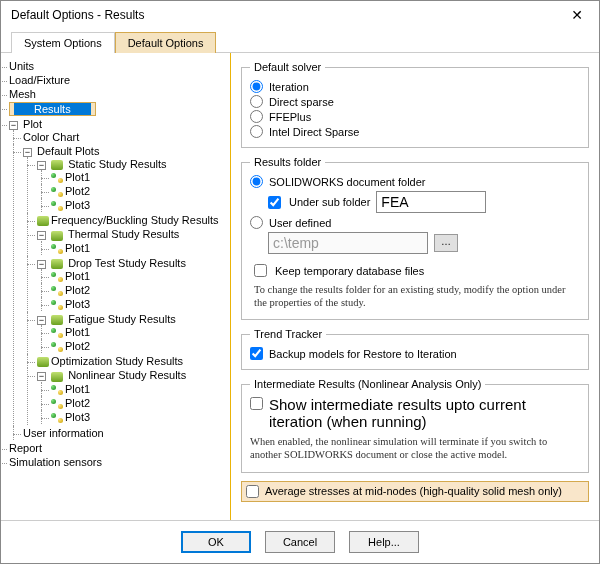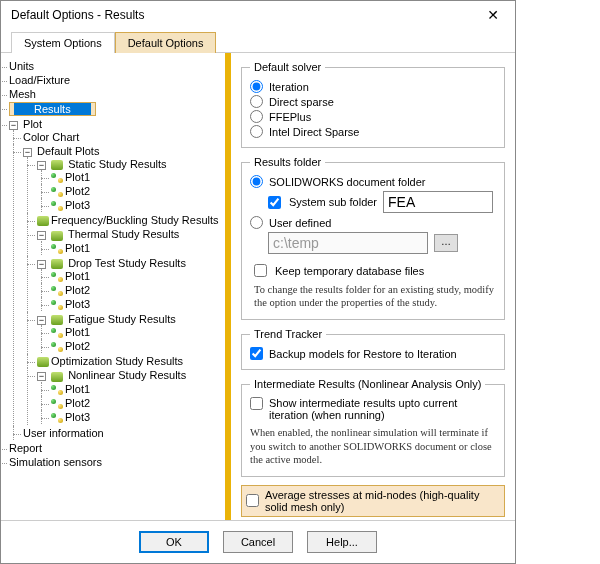--- a/index.html
+++ b/index.html
@@ -4,21 +4,21 @@
 <style>
   * { box-sizing: border-box; }
   body {
     margin: 0;
     font-family: "Segoe UI", Tahoma, sans-serif;
     font-size: 11px;
     background: #fff;
     color: #000;
   }
   .window {
-    width: 516px;
+    width: 600px;
     height: 564px;
     border: 1px solid #888;
     background: #fff;
     display: flex;
     flex-direction: column;
   }
   .titlebar {
     display: flex;
     justify-content: space-between;
     align-items: center;
@@ -53,21 +53,21 @@
     background: #f5e3c0;
     border-color: #d4a94e;
   }
   .content {
     flex: 1;
     display: flex;
     overflow: hidden;
   }
   .tree-pane {
     width: 230px;
-    border-right: 6px solid #eab308;
+    border-right: 1px solid #eab308;
     padding: 6px 4px;
     overflow-y: auto;
   }
   .tree ul {
     list-style: none;
     margin: 0;
     padding-left: 14px;
   }
   .tree > ul { padding-left: 4px; }
   .tree li {
@@ -228,21 +228,21 @@
   }
   .btn.primary {
     border-color: #0078d7;
     box-shadow: inset 0 0 0 1px #0078d7;
   }
   input[type="radio"], input[type="checkbox"] {
     margin: 0 2px 0 0;
     vertical-align: middle;
   }
   .small-check-text {
-    font-size: 11px;
+    font-size: 15px;
     line-height: 1.1;
   }
 </style>
 </head>
 <body>
 
 <div class="window">
 
   <div class="titlebar">
     <span>Default Options - Results</span>
@@ -355,21 +355,21 @@
       </fieldset>
 
       <fieldset>
         <legend>Results folder</legend>
         <div class="radio-row">
             <input type="radio" name="rfolder" checked="" style="">
             <label>SOLIDWORKS document folder</label>
           </div>
         <div class="subrow">
           <input type="checkbox" checked="" style="">
-          <label>System sub folder</label>
+          <label>Under sub folder</label>
           <input type="text" style="width: 110px;" value="FEA">
         </div>
         <div class="radio-row">
             <input type="radio" name="rfolder" style="">
             <label>User defined</label>
           </div>
         <div class="subrow">
           <input type="text" class="disabled-text" disabled="" style="width: 160px;" value="c:\temp">
           <span class="browse-btn">…</span>
         </div>

